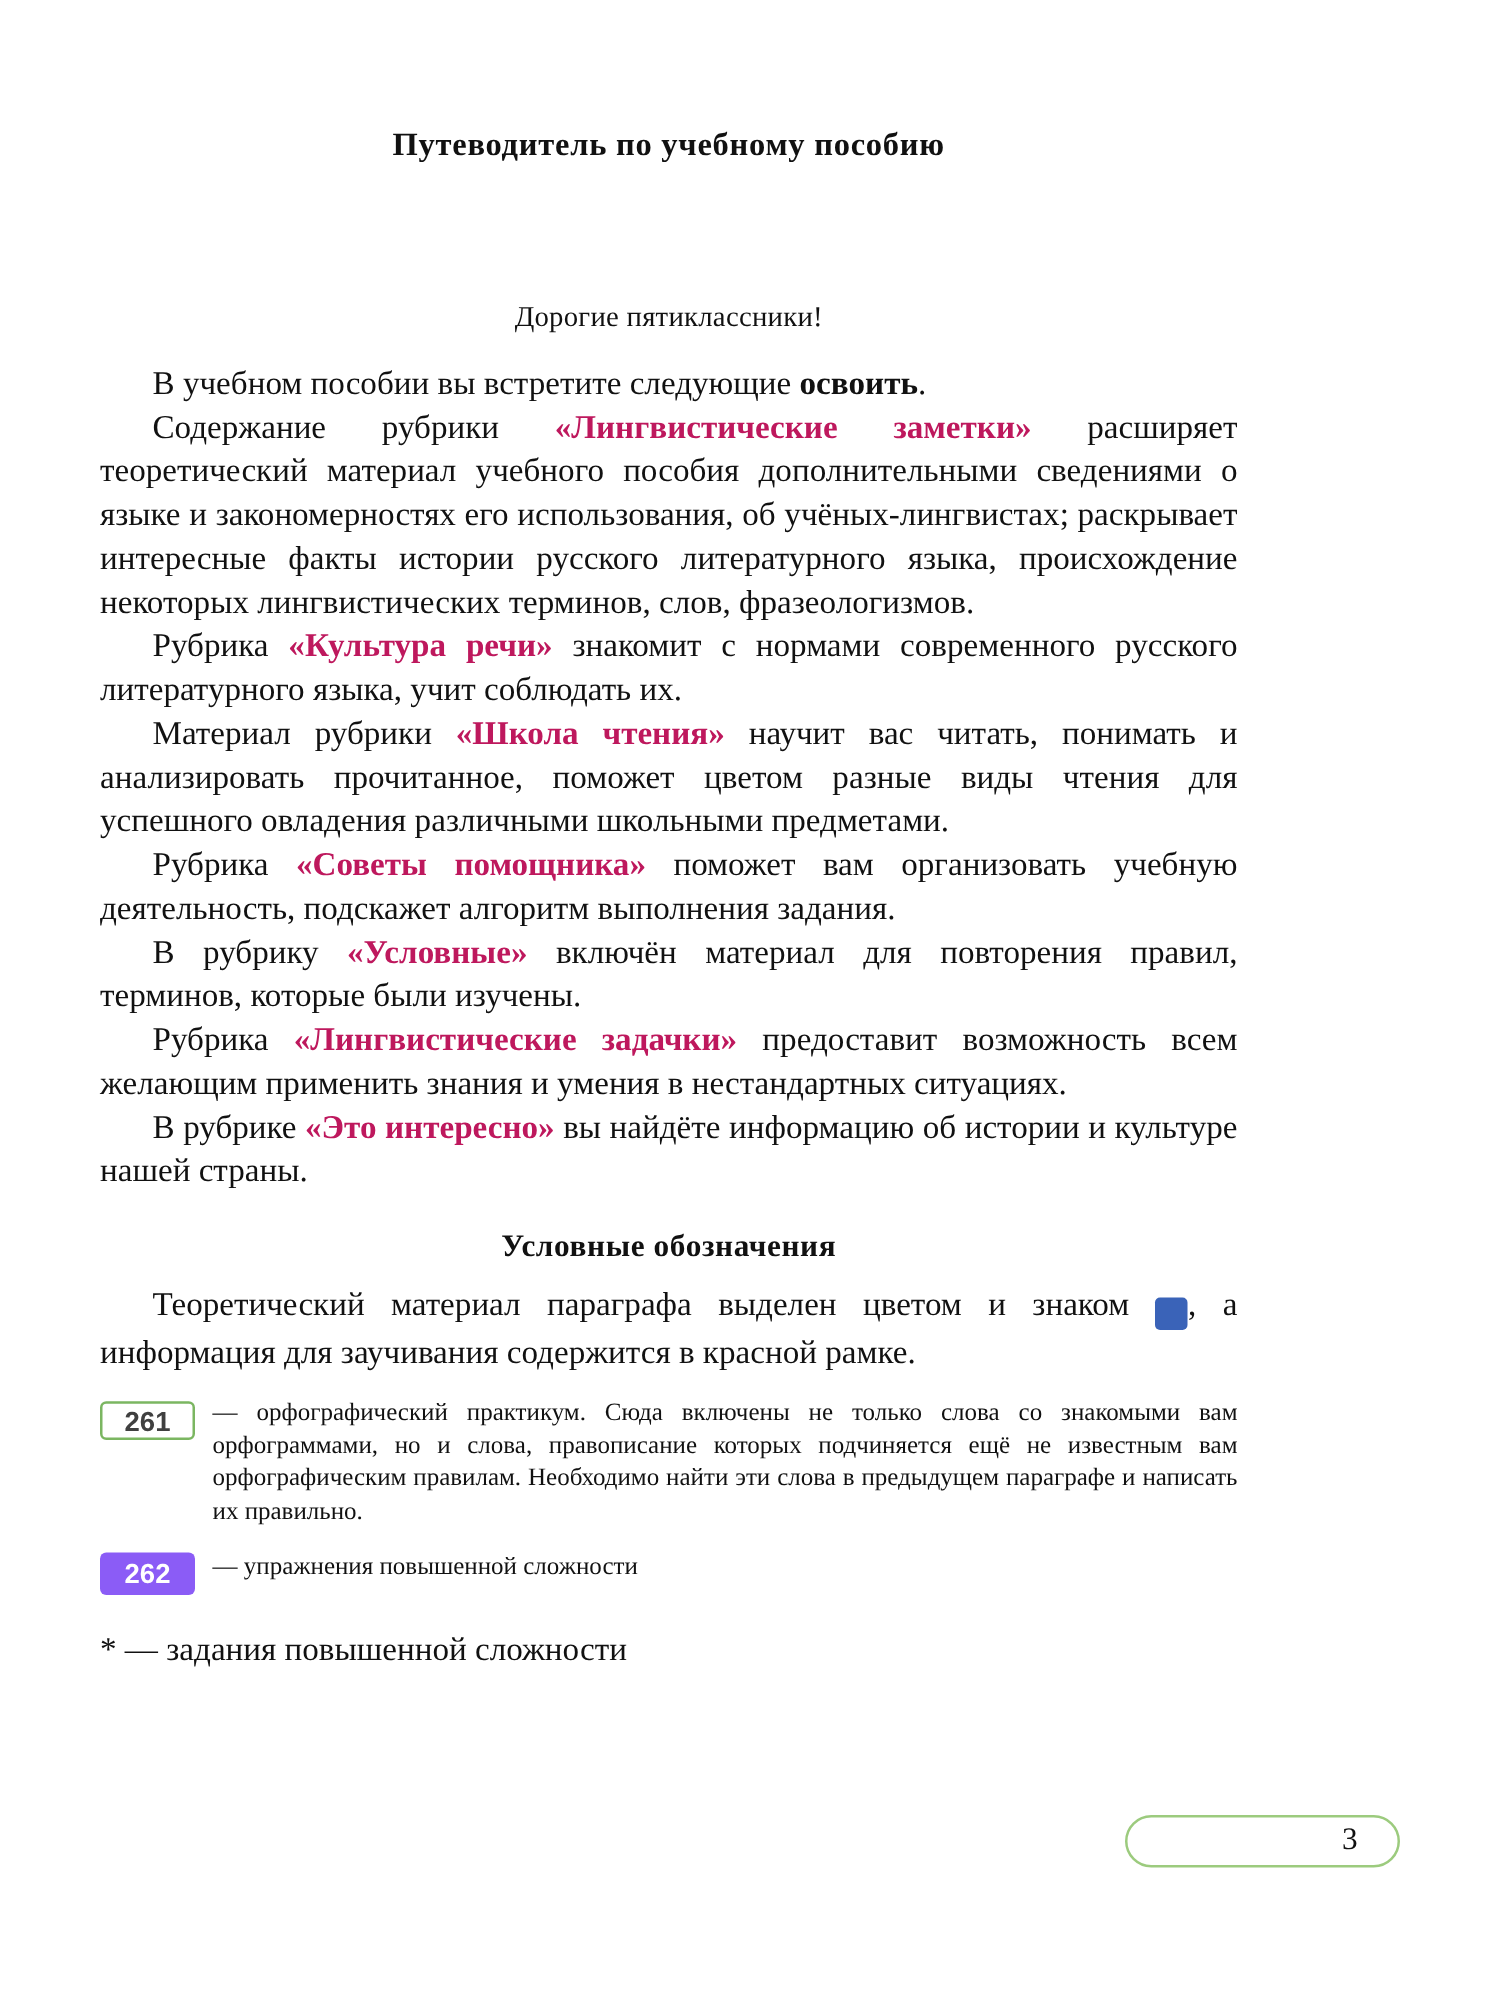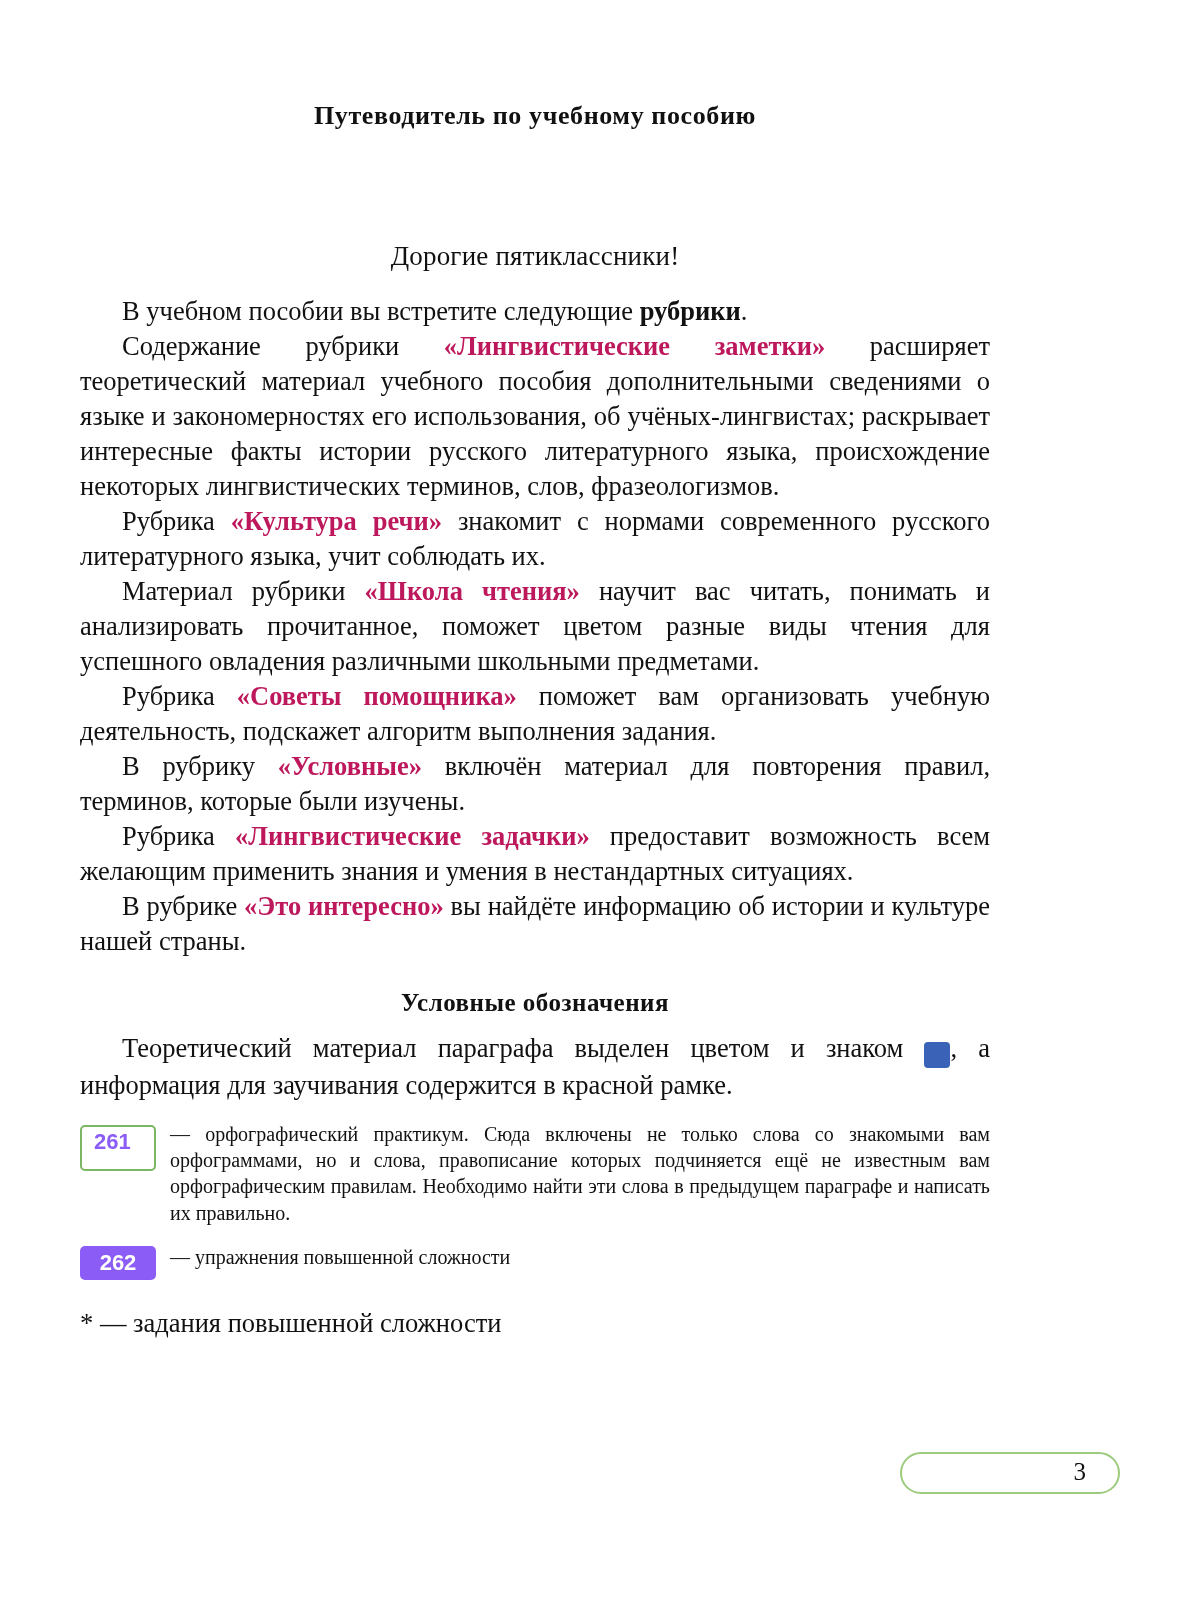--- a/index.html
+++ b/index.html
@@ -32,21 +32,21 @@
   h1.doc-title {
     font-size: 26px;
     font-weight: bold;
     text-align: center;
     letter-spacing: 0.6px;
     margin: 0 0 0 0;
     padding: 0;
     line-height: 1.2;
   }
   .greeting {
-    font-size: 27px;
+    font-size: 23px;
     text-align: center;
     margin-top: 110px;
     letter-spacing: 0.2px;
   }
   p.para {
     font-size: 26.5px;
     line-height: 1.32;
     text-align: justify;
     text-justify: inter-word;
     margin: 0;
@@ -77,28 +77,28 @@
   .legend-row {
     display: flex;
     align-items: flex-start;
     margin-top: 18px;
   }
   .badge-green {
     display: inline-block;
     border: 2px solid #7bb661;
     border-radius: 5px;
     background: #ffffff;
-    color: #8b5cf6;
+    color: #404040;
     font-family: "Liberation Sans", sans-serif;
     font-weight: bold;
     font-size: 22px;
-    padding: 2px 12px 15px 12px;
+    padding: 2px 12px 0 12px;
     line-height: 1.15;
     min-width: 48px;
-    text-align: left;
+    text-align: center;
     margin-right: 4px;
     margin-top: 4px;
     flex: 0 0 auto;
   }
   .badge-blue {
     display: inline-block;
     border-radius: 5px;
     background: #8b5cf6;
     color: #ffffff;
     font-family: "Liberation Sans", sans-serif;
@@ -174,21 +174,21 @@
 <body>
 
 <div class="page">
 
   <div class="content">
 
     <h1 class="doc-title">Путеводитель по учебному пособию</h1>
 
     <div class="greeting">Дорогие пятиклассники!</div>
 
-    <p class="para first"><span>В учебном пособии вы встретите следующие </span><span class="bold">рубрики</span><span>.</span></p>
+    <p class="para first"><span>В учебном пособии вы встретите следующие </span><span class="bold">освоить</span><span>.</span></p>
 
     <p class="para"><span>Содержание рубрики </span><span class="green">«Лингвистические заметки»</span><span> расширяет теоретический материал учебного пособия дополнительными сведениями о языке и закономерностях его использования, об учёных-лингвистах; раскрывает интересные факты истории русского литературного языка, происхождение некоторых лингвистических терминов, слов, фразеологизмов.</span></p>
 
     <p class="para"><span>Рубрика </span><span class="green">«Культура речи»</span><span> знакомит с нормами современного русского литературного языка, учит соблюдать их.</span></p>
 
     <p class="para"><span>Материал рубрики </span><span class="green">«Школа чтения»</span><span> научит вас читать, понимать и анализировать прочитанное, поможет цветом разные виды чтения для успешного овладения различными школьными предметами.</span></p>
 
     <p class="para"><span>Рубрика </span><span class="green">«Советы помощника»</span><span> поможет вам организовать учебную деятельность, подскажет алгоритм выполнения задания.</span></p>
 
     <p class="para"><span>В рубрику </span><span class="green">«Условные»</span><span> включён материал для повторения правил, терминов, которые были изучены.</span></p>

